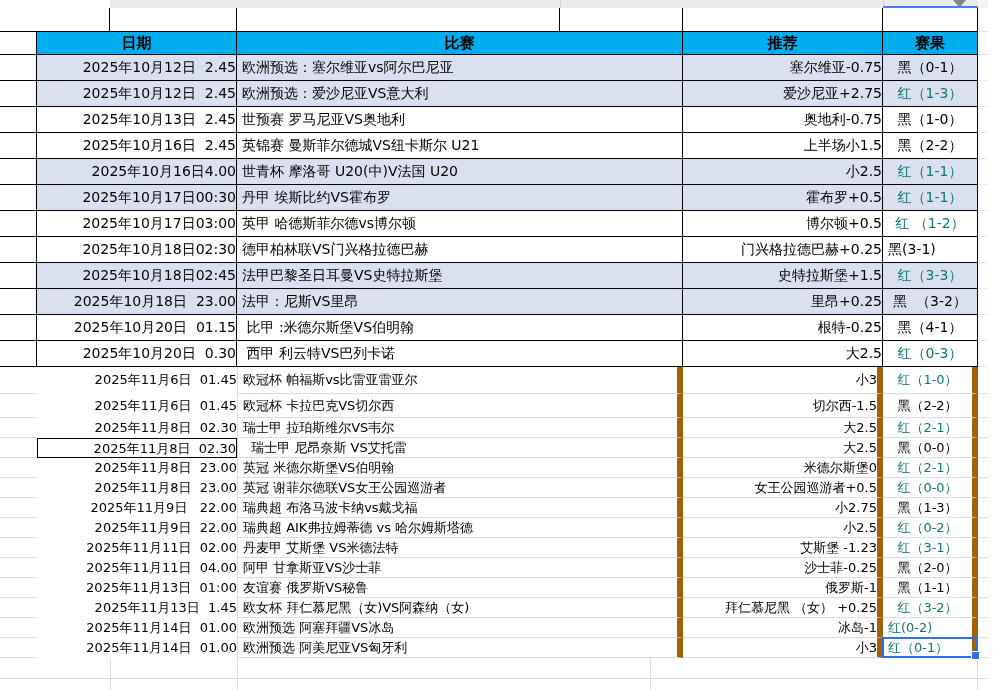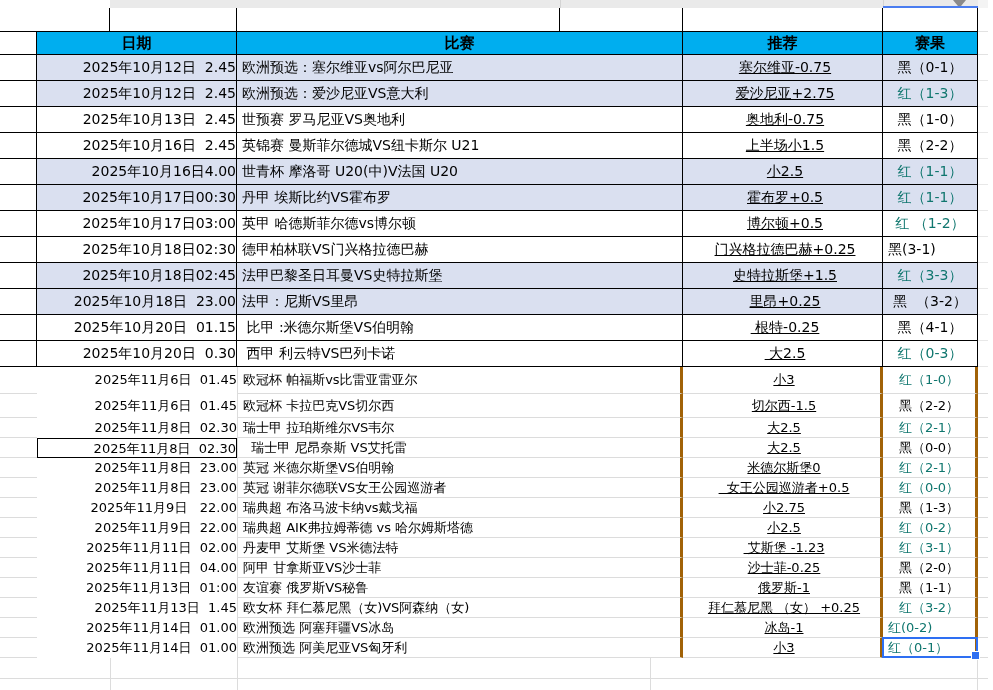--- a/index.html
+++ b/index.html
@@ -37,28 +37,28 @@
   
   .oct .c{height:26px;line-height:25px;font-size:14px;}
   .oct .c0,.oct .c1,.oct .c2,.oct .c3,.oct .c4{border-right:1px solid #000;border-bottom:1px solid #000;}
   .oct .c5{border-bottom:1px solid #e8e8e8;}
   .nov .c{font-size:13px;}
   .h27 .c{height:27px;line-height:26px;}
   .h24 .c{height:24px;line-height:23px;}
   .h20 .c{height:20px;line-height:19px;}
   .nov .c0{border-bottom:1px solid #dcdcdc;}
   .nov .c2{border-left:1px solid #dcdcdc;}
-  .nov .c2,.nov .c3,.nov .c4{border-right:3px solid #a16207;border-bottom:1px solid #dcdcdc;}
+  .nov .c2,.nov .c3,.nov .c4{border-right:6px solid #a16207;border-bottom:1px solid #dcdcdc;}
   .nov .c5{border-bottom:1px solid #dcdcdc;}
   .nov .c1{border:none;}
   .nov .c1.boxed{border:1px solid #000;}
   .shaded .c1,.shaded .c2,.shaded .c3,.shaded .c4{background:#dae0f0;}
   .date{text-align:right;}
   .match{padding-left:5px;text-align:left;}
-  .pick{padding-left:5px;text-align:center;text-decoration:underline;}
+  .pick{padding-left:5px;text-align:right;}
   .result{text-align:center;}
   .result.left{text-align:left;padding-left:5px;}
   .result.red{color:#0f766e;}
 
   
   .bottom{position:relative;height:32px;width:993px;}
   .bottom .v{position:absolute;top:0;width:1px;height:32px;background:#dcdcdc;}
   .bottom .h{position:absolute;left:0;top:20px;width:993px;height:1px;background:#dcdcdc;}
 
   

